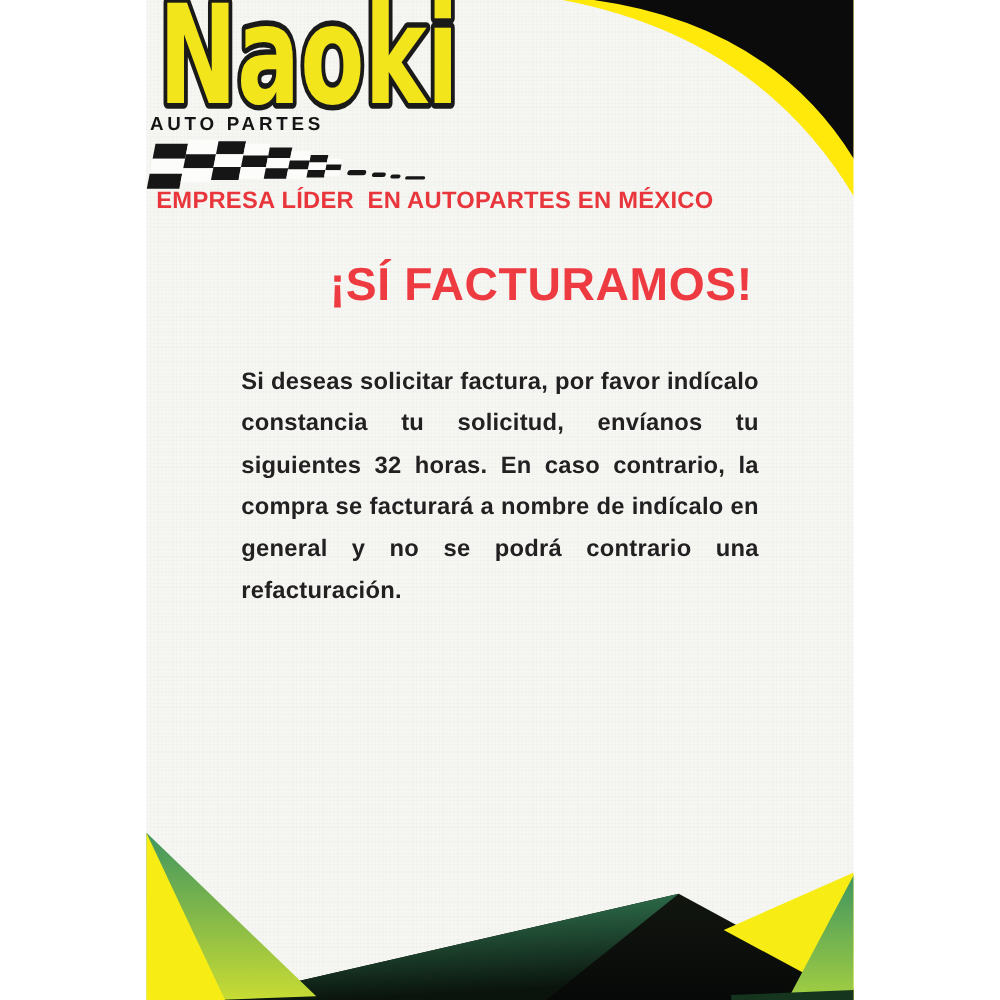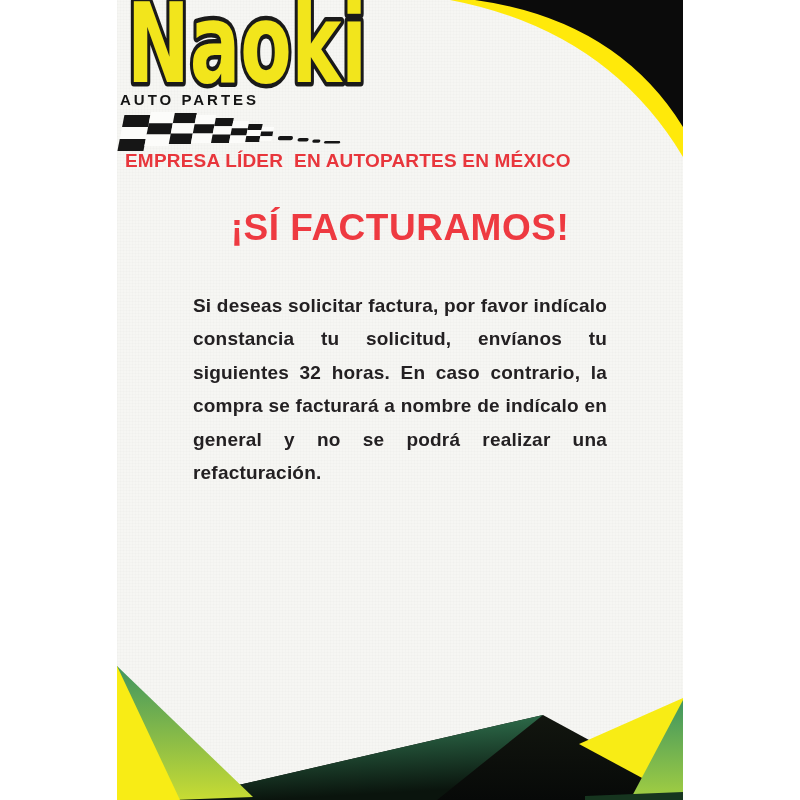--- a/index.html
+++ b/index.html
@@ -19,21 +19,21 @@
   .wordmark-svg{position:absolute;left:2px;top:-2px;width:300px;height:110px;overflow:visible;}
   .wordmark-svg text{font-family:"DejaVu Sans",sans-serif;font-weight:bold;}
   .subtitle{position:absolute;left:3px;top:91px;font-size:15px;font-weight:700;
             letter-spacing:3px;color:#141414;}
   .flag-svg{position:absolute;left:0;top:112px;width:250px;height:44px;overflow:visible;}
   .fc-b{fill:#161616;} .fc-w{fill:#fcfcfa;}
   .tagline{position:absolute;left:8px;top:150px;font-size:19px;font-weight:800;
            letter-spacing:0.2px;color:#e8363c;white-space:pre;}
   
   .heading{position:absolute;left:0;top:207px;width:566px;text-align:center;
-           font-size:37px;font-weight:800;letter-spacing:0.5px;color:#ee3a41;}
+           font-size:37px;font-weight:800;letter-spacing:0.5px;color:#ee3a41;padding-left:33px;}
   
   .notice{position:absolute;left:76px;top:289px;width:414px;color:#232022;
           font-size:19px;font-weight:700;letter-spacing:0.2px;}
   .notice .line{height:33.4px;line-height:33.4px;text-align:justify;text-align-last:justify;}
   .notice .line.last{text-align-last:left;}
   
   .bottom-deco{position:absolute;left:0;bottom:0;width:566px;height:150px;pointer-events:none;}
 </style>
 </head>
 <body>
@@ -97,21 +97,21 @@
       <div class="tagline">EMPRESA LÍDER  EN AUTOPARTES EN MÉXICO</div>
     </div>
 
     <div class="heading">¡SÍ FACTURAMOS!</div>
 
     <div class="notice">
       <div class="line">Si deseas solicitar factura, por favor indícalo</div>
       <div class="line">constancia tu solicitud, envíanos tu</div>
       <div class="line">siguientes 32 horas. En caso contrario, la</div>
       <div class="line">compra se facturará a nombre de indícalo en</div>
-      <div class="line">general y no se podrá realizar una</div>
+      <div class="line">general y no se podrá contrario una</div>
       <div class="line last">refacturación.</div>
     </div>
 
     <svg class="bottom-deco" viewBox="0 0 566 150">
       <defs>
         <linearGradient id="gMountainBlack" x1="0" y1="0" x2="0" y2="1">
           <stop offset="0" stop-color="#12160f"></stop>
           <stop offset="1" stop-color="#070908"></stop>
         </linearGradient>
         <linearGradient id="gMountainGreen" x1="0" y1="0" x2="0.25" y2="1">

